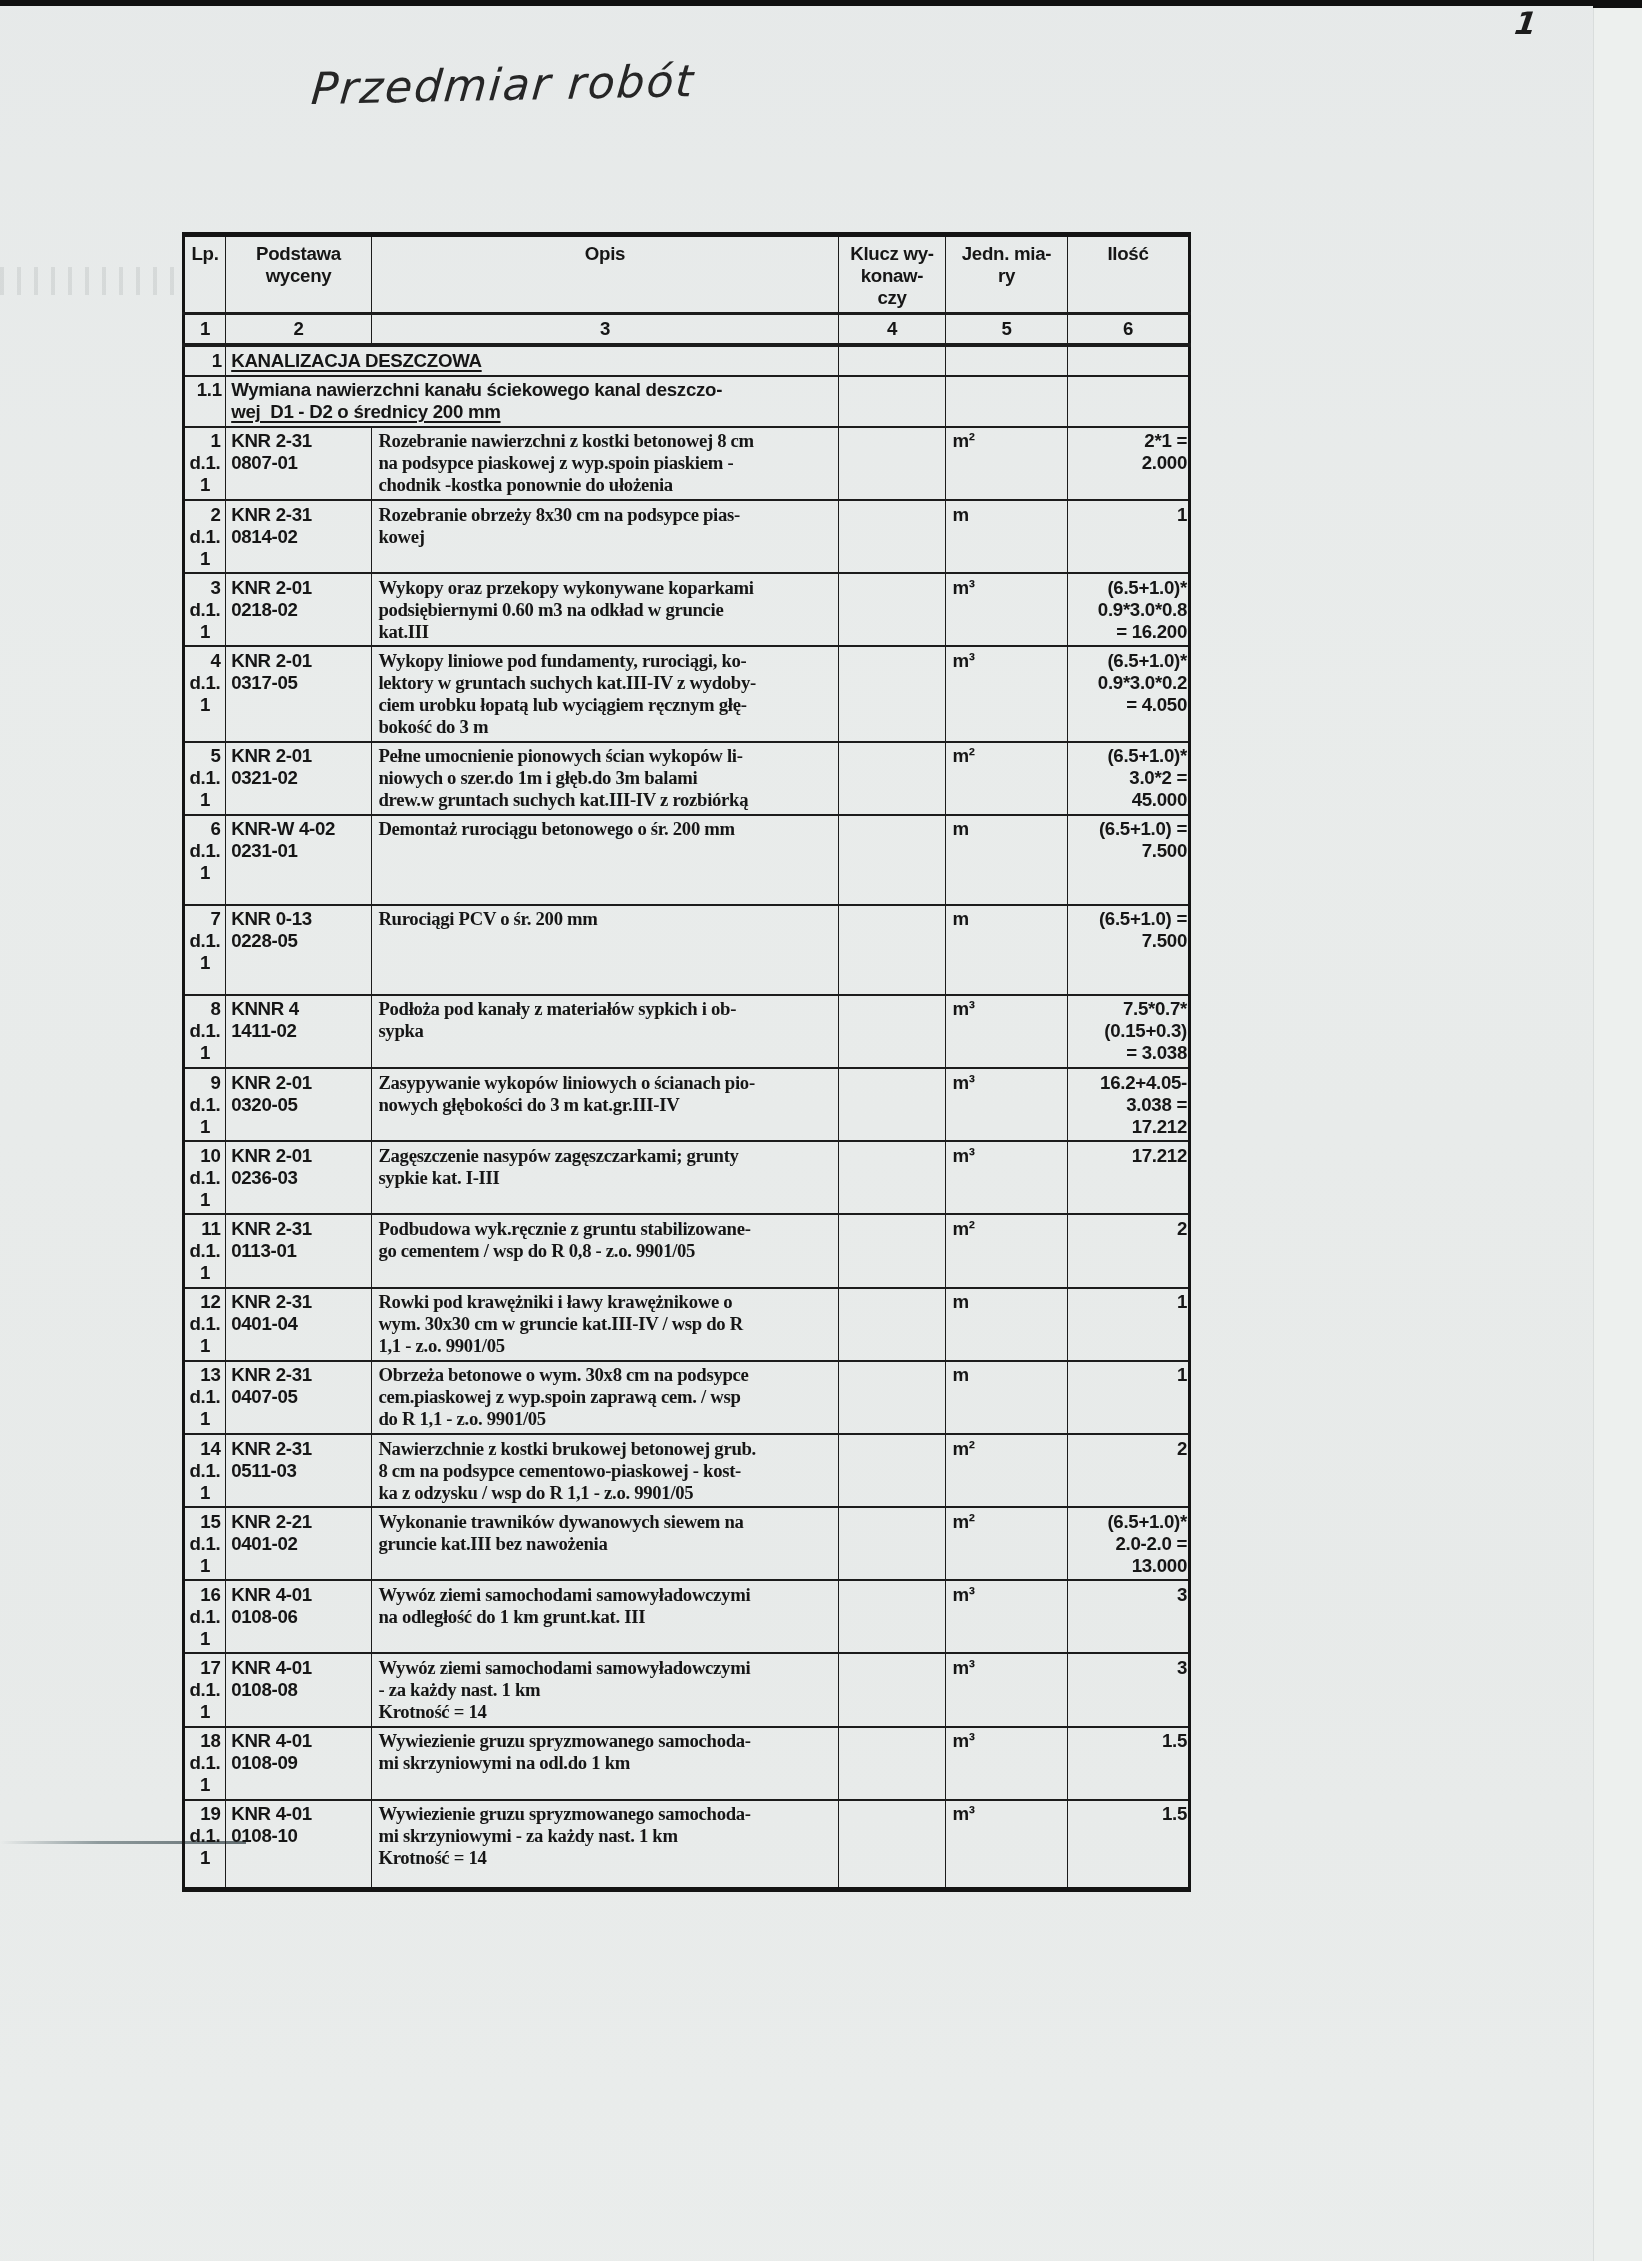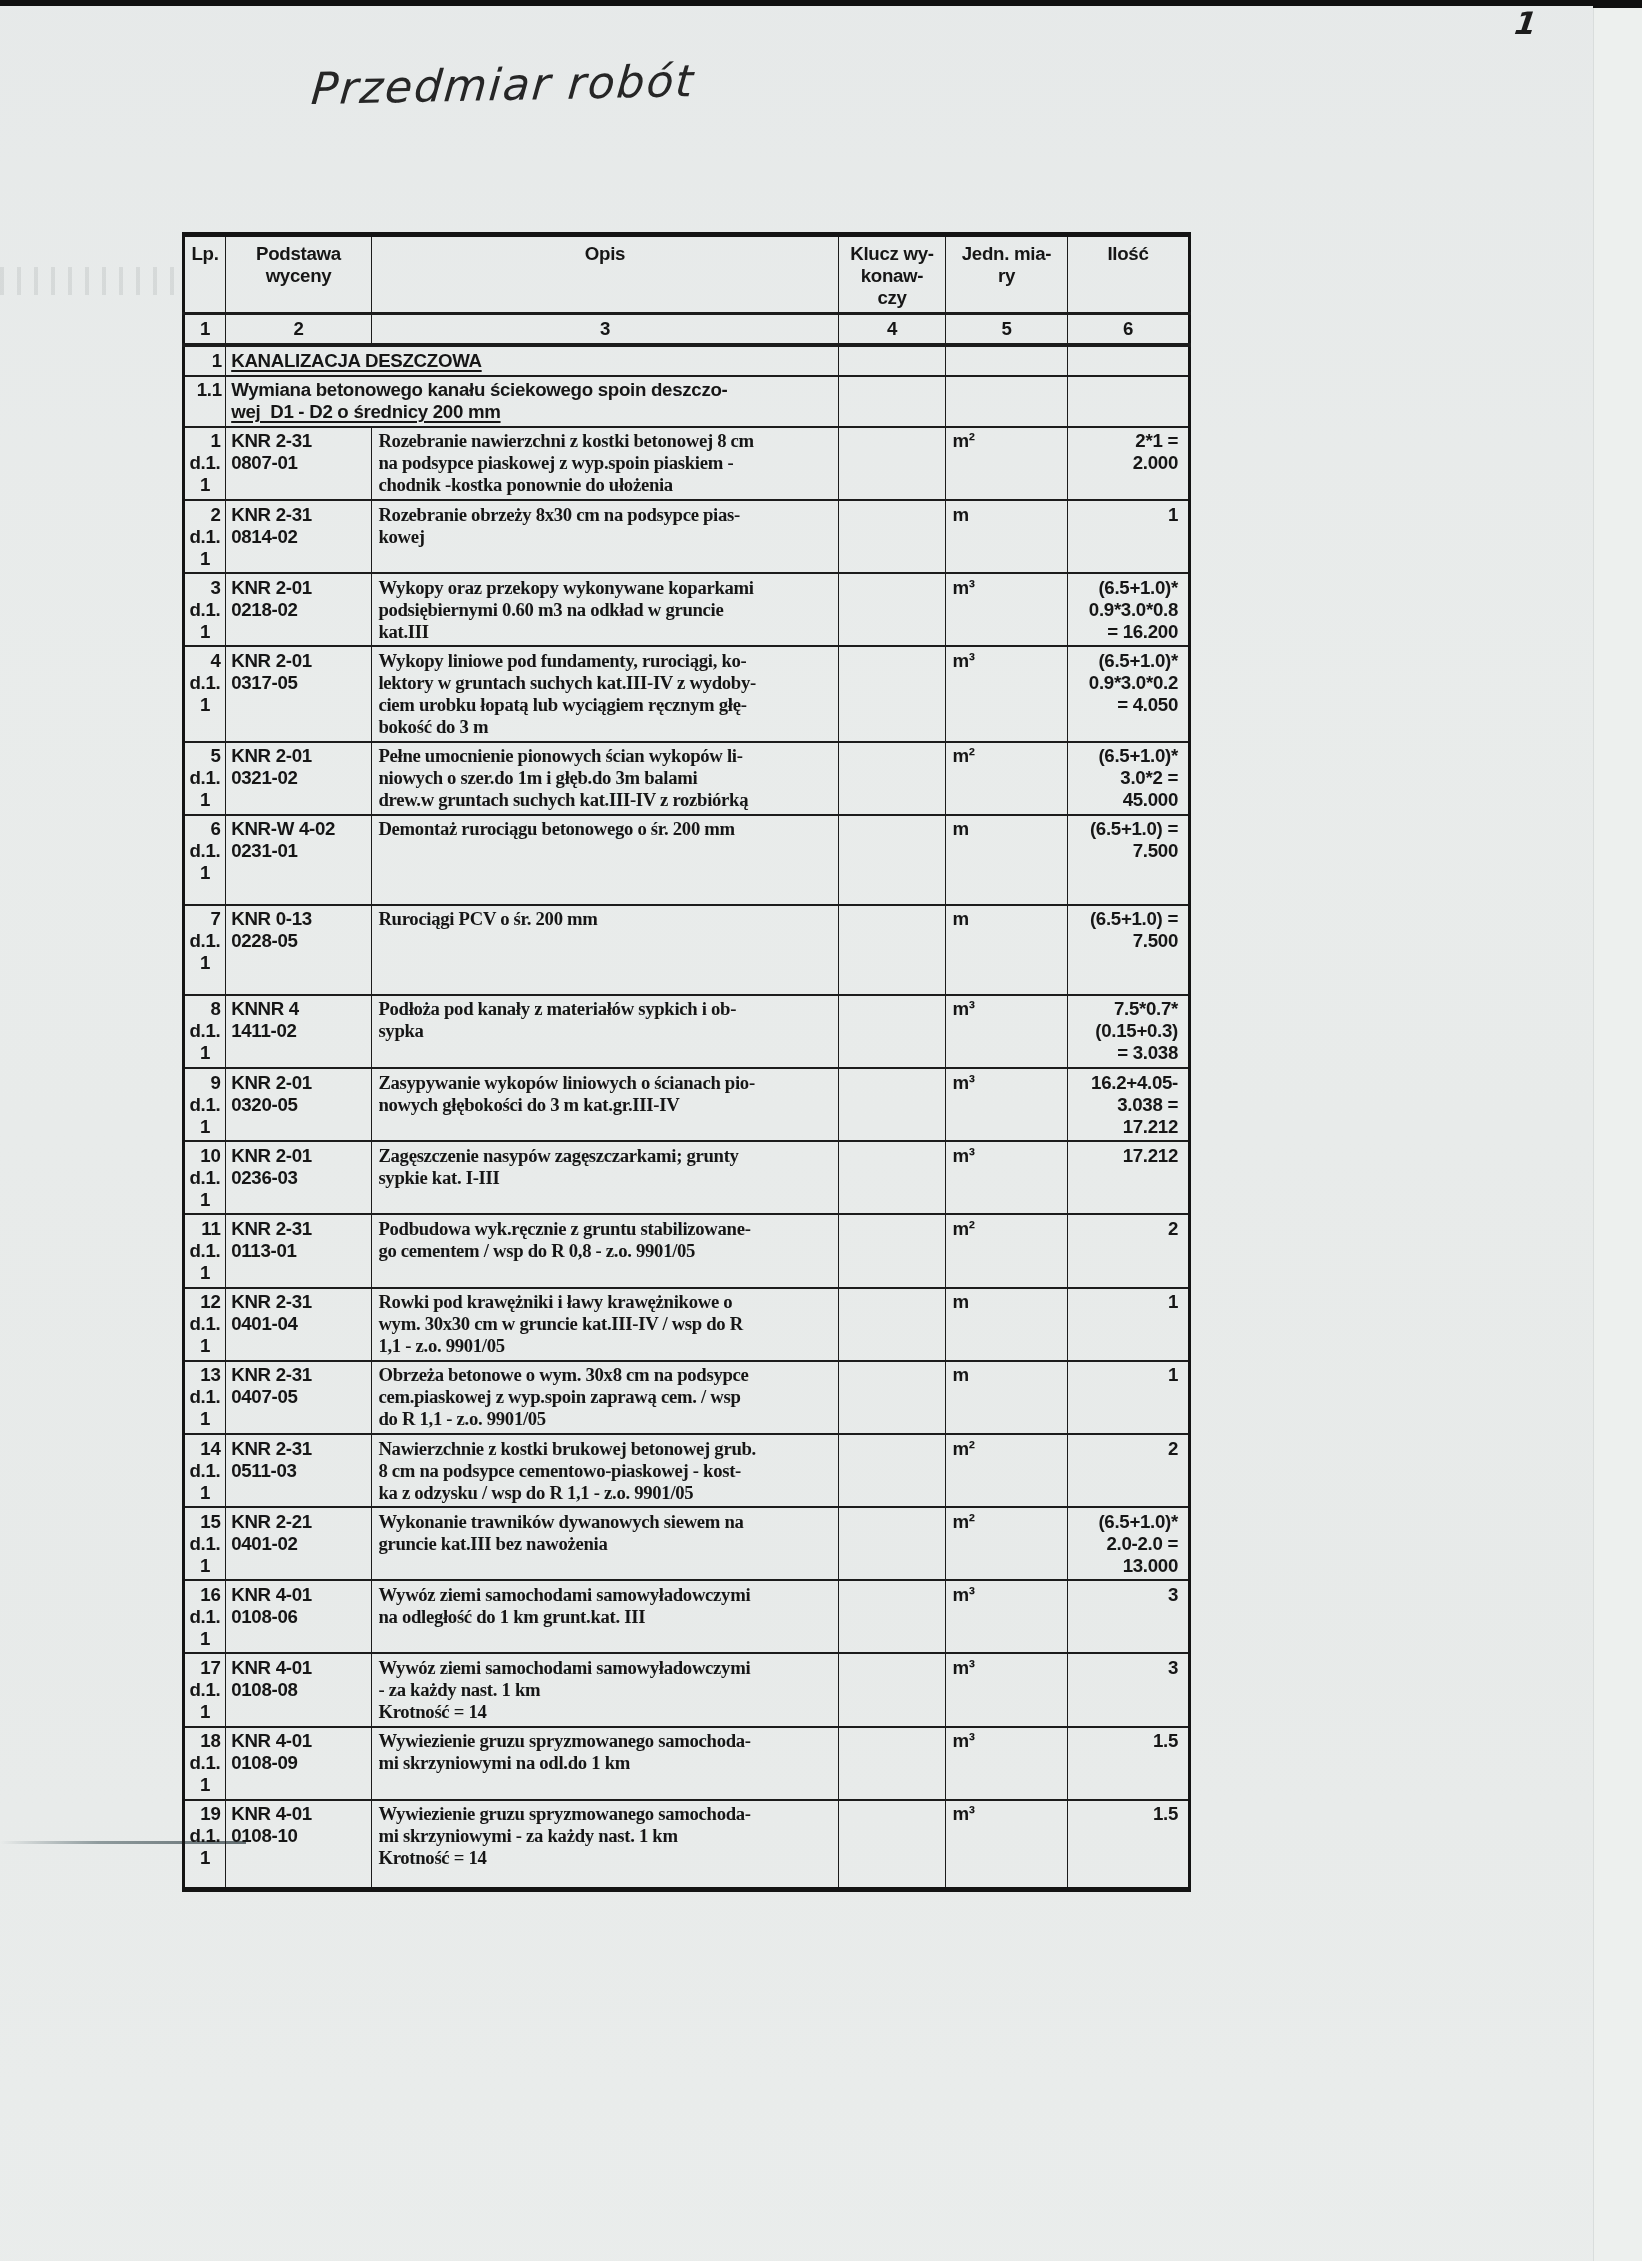--- a/index.html
+++ b/index.html
@@ -44,21 +44,21 @@
   tr.section td.lp-cell{text-align:right;padding-right:3.2px;}
   tr.item{height:70px;}
   td.lp-cell{padding:2.6px 1.9px;}
   td.lp-cell .lp-num{display:block;text-align:right;padding-right:2.6px;}
   td.lp-cell .lp-sub{display:block;text-align:center;}
   td.lp-cell .lp-sub2{display:block;text-align:center;}
   td.basis-cell{white-space:pre-line;padding-left:5.2px;}
   td.opis-cell{white-space:pre-line;padding-left:6.4px;padding-right:1.3px;font-family:Liberation Serif, serif;}
   td.klucz-cell{}
   td.unit-cell{padding-left:6.4px;}
-  td.qty-cell{white-space:pre-line;text-align:right;padding-right:10px;}
+  td.qty-cell{white-space:pre-line;text-align:right;padding-right:1px;}
   tr.row-tall{height:90px;}
 
   
   .noise-dots{position:absolute;top:0;left:0;width:2.6px;height:2.6px;border-radius:50%;
     background:transparent;z-index:6;pointer-events:none;
     box-shadow:
       19.3px 277px 0 1.3px #4a4f4e, 35px 288px 0 0.6px #565b5a, 59px 273px 0 1.3px #3f4443,
       79px 291px 0 0.6px #575c5b, 104px 279px 0 1.3px #474c4b, 131px 288px 0 0.6px #525756,
       157px 276px 0 1.3px #434847, 45px 269px 0 0.6px #5a5f5e, 91px 270px 0 0.6px #505554,
       165px 292px 0 0.6px #585d5c, 213px 303px 0 1.3px #4c5150, 251px 321px 0 0.6px #555a59,
@@ -128,21 +128,21 @@
   <tbody>
       <tr class="section">
         <td class="lp-cell">1</td>
         <td class="title-cell" colspan="2"><span class="secline underlined">KANALIZACJA DESZCZOWA</span></td>
         <td class="klucz-cell"></td>
         <td class="unit-cell"></td>
         <td class="qty-cell"></td>
       </tr>
       <tr class="section">
         <td class="lp-cell">1.1</td>
-        <td class="title-cell" colspan="2"><span class="secline">Wymiana betonowego kanału ściekowego spoin deszczo-</span><span class="secline underlined">wej  D1 - D2 o średnicy 200 mm</span></td>
+        <td class="title-cell" colspan="2"><span class="secline">Wymiana nawierzchni kanału ściekowego kanal deszczo-</span><span class="secline underlined">wej  D1 - D2 o średnicy 200 mm</span></td>
         <td class="klucz-cell"></td>
         <td class="unit-cell"></td>
         <td class="qty-cell"></td>
       </tr>
       <tr class="item">
         <td class="lp-cell">
           <span class="lp-num">1</span>
           <span class="lp-sub">d.1.</span>
           <span class="lp-sub2">1</span>
         </td>

